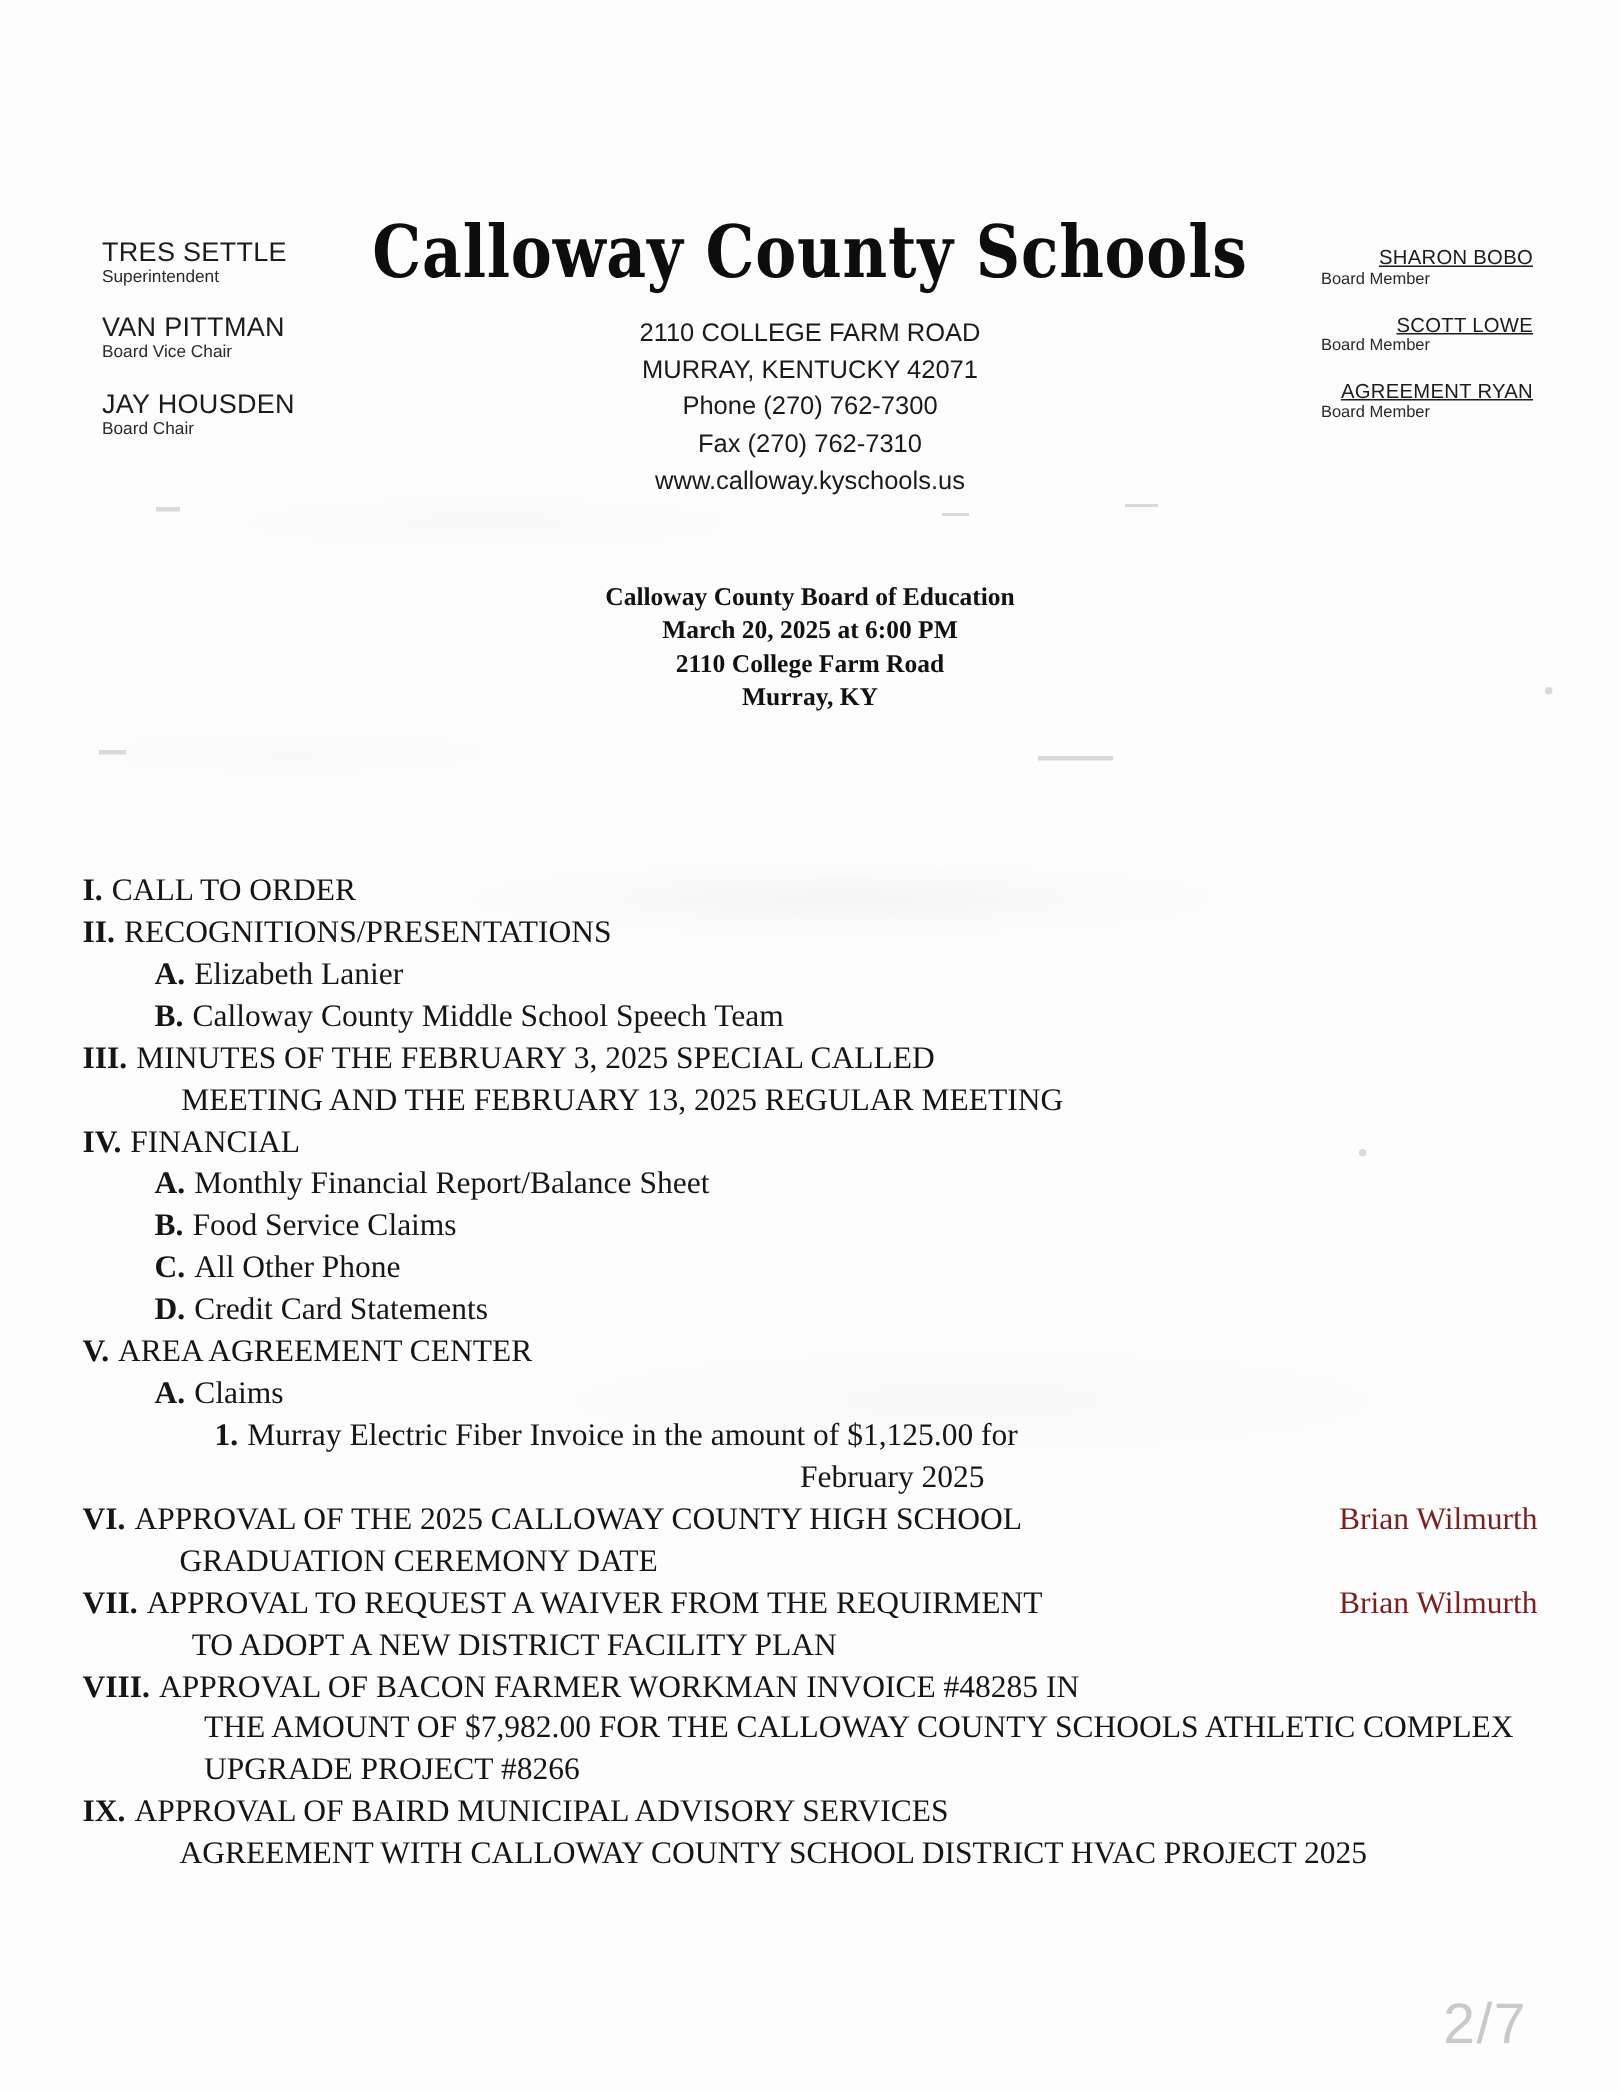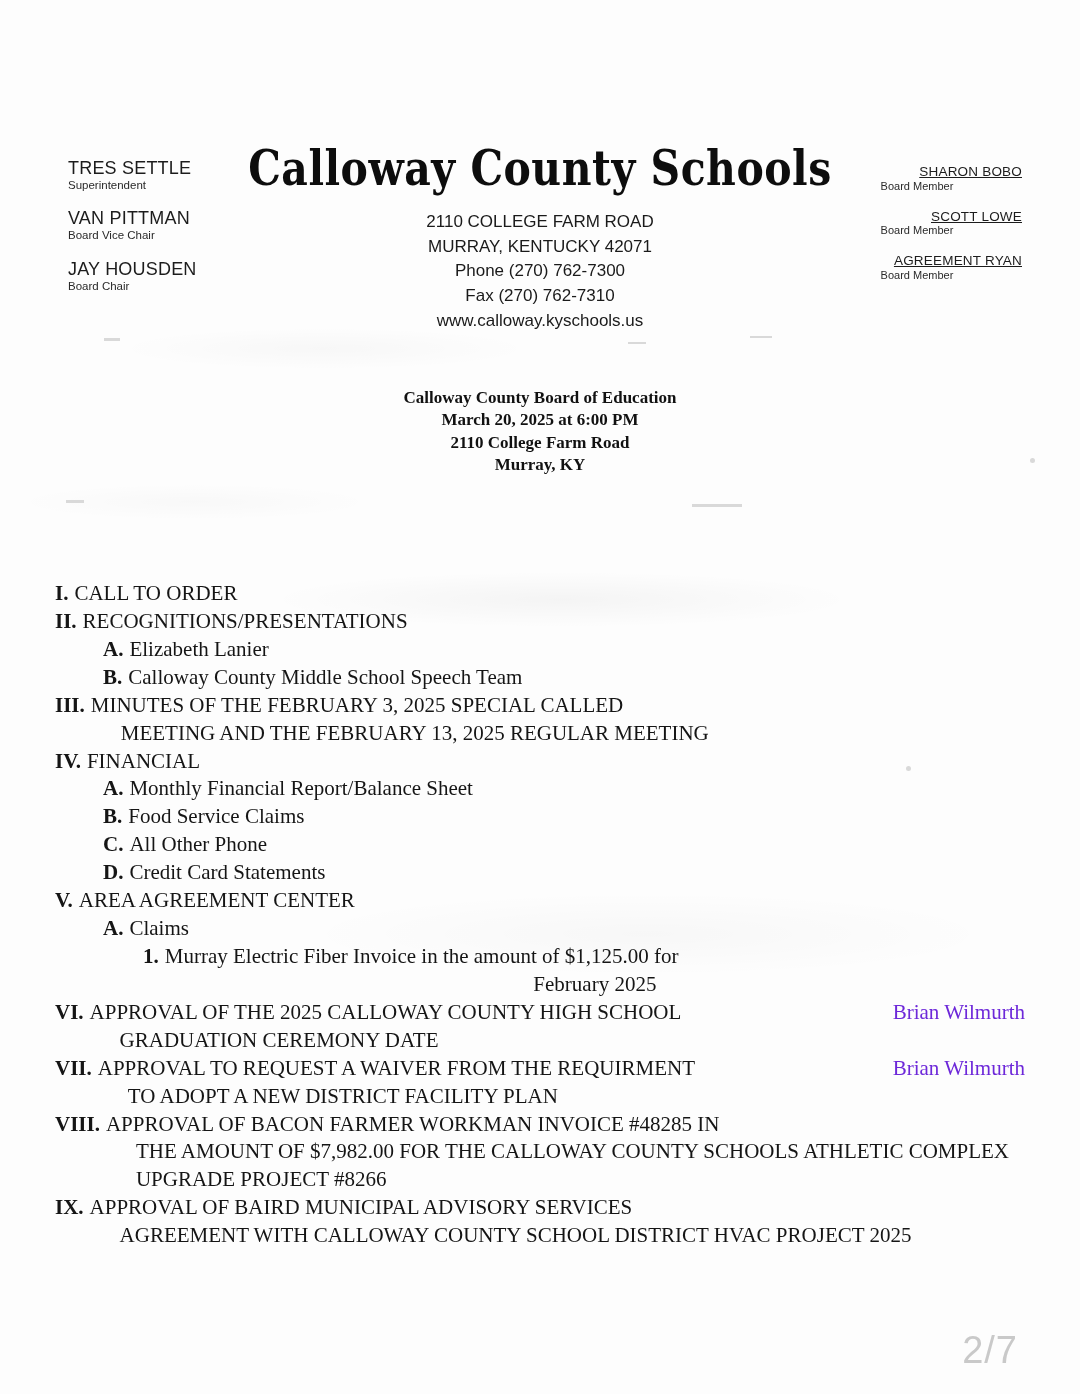--- a/index.html
+++ b/index.html
@@ -142,21 +142,21 @@
   .lvl-2 { padding-left: 48px; }
   .lvl-3 { padding-left: 88px; }
   .lvl-3 .cont { padding-left: 0px; text-align: center; }
 
   .presenter {
     position: absolute;
     right: 0;
     top: 0;
     font-family: "Liberation Serif", serif;
     font-size: 21px;
-    color: #6d28d9;
+    color: #7f1d1d;
     white-space: nowrap;
   }
   .row-wrap { position: relative; }
 
   
   .page-num {
     position: absolute;
     right: 62px;
     bottom: 22px;
     font-family: "Liberation Sans", sans-serif;

